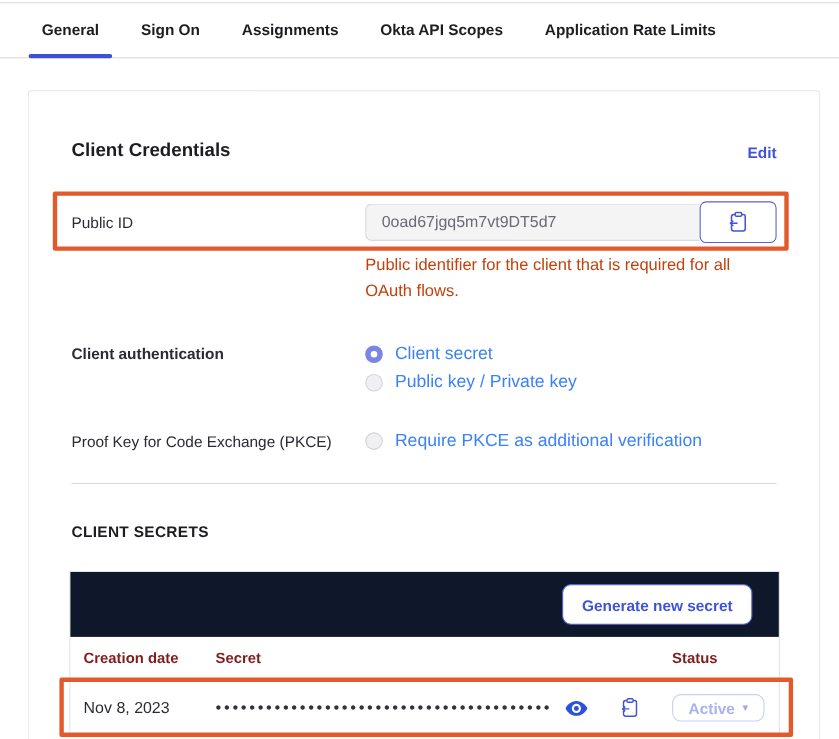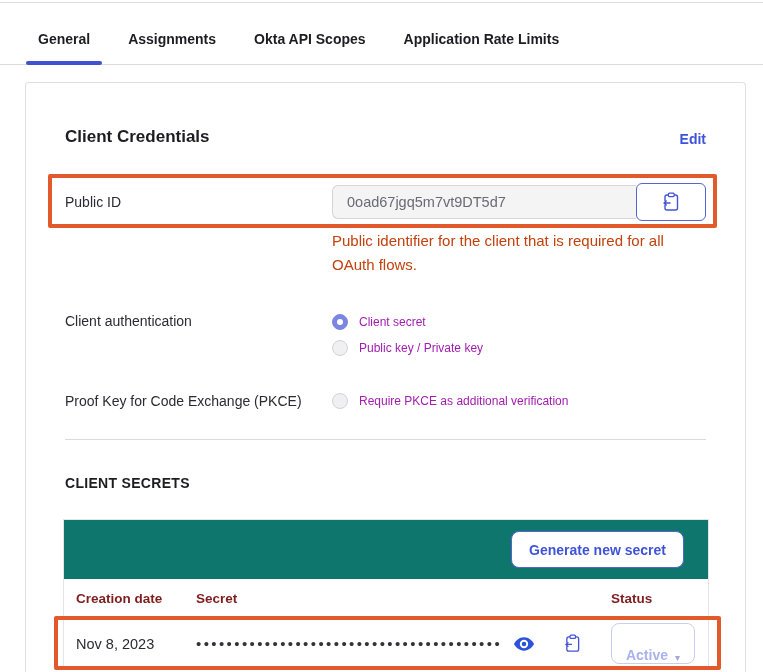--- a/index.html
+++ b/index.html
@@ -17,21 +17,21 @@
   }
   .top-hairline {
     position: absolute;
     top: 2px; left: 0; right: 0;
     border-top: 1px solid #dcdce0;
   }
 
   
   .tabbar {
     position: absolute;
-    top: 16px; left: 0; right: 0;
+    top: 4px; left: 0; right: 0;
     height: 49px;
     display: flex;
     align-items: flex-end;
     gap: 14px;
     padding-left: 26px;
     border-bottom: 1px solid #dbdbdf;
   }
   .tab {
     position: relative;
     padding: 0 12px 17px 12px;
@@ -86,21 +86,21 @@
     position: relative;
     display: flex;
     align-items: center;
   }
   .row-label {
     width: 267px;
     flex: none;
     font-size: 14px;
     color: #2b2b33;
   }
-  .row-label.top { align-self: flex-start; padding-top: 2px; }
+  .row-label.top { align-self: flex-start; padding-top: 2px; font-weight: bold; }
 
   
   .clientid-row { margin-top: 36px; height: 38px; }
   .field-group {
     flex: 1;
     display: flex;
     align-items: center;
     height: 38px;
   }
   .client-id-input {
@@ -155,21 +155,21 @@
   
   .auth-row { margin-top: 34px; align-items: flex-start; }
   .option-stack { display: flex; flex-direction: column; gap: 5px; }
   .option {
     display: flex;
     align-items: center;
     gap: 11px;
     height: 21px;
     cursor: pointer;
   }
-  .option-label { font-size: 12px; color: #a21caf; }
+  .option-label { font-size: 16px; color: #3b82f6; }
   .radio-circle {
     width: 16px; height: 16px;
     flex: none;
     border-radius: 50%;
     background: #f0f0f2;
     border: 1px solid #d2d2d8;
     position: relative;
   }
   .radio-circle.selected {
     background: #7b85e2;
@@ -201,21 +201,21 @@
   }
   .secrets-panel {
     margin-top: 28px;
     margin-left: -2px;
     width: 646px;
     border: 1px solid #e4e4e8;
     background: #ffffff;
   }
   .secrets-toolbar {
     height: 59px;
-    background: #0f766e;
+    background: #0f172a;
     display: flex;
     align-items: center;
     justify-content: flex-end;
     padding-right: 24px;
   }
   .generate-btn {
     height: 37px;
     padding: 0 17px;
     background: #ffffff;
     border: 1px solid #5663d4;
@@ -260,44 +260,45 @@
     border: none;
     padding: 0;
     cursor: pointer;
     display: flex;
     align-items: center;
   }
   .eye-btn { margin-left: 12px; }
   .clip-btn-sm { margin-left: 30px; }
   .status-btn {
     width: 84px;
-    height: 41px;
+    height: 25px;
     background: #ffffff;
     border: 1px solid #c9cff3;
     border-radius: 8px;
     display: inline-flex;
-    align-items: flex-end;
+    align-items: center;
     justify-content: center;
     gap: 7px;
     font-family: "Liberation Sans", "DejaVu Sans", sans-serif;
     font-size: 14px;
     font-weight: 700;
     color: #a9b2ef;
     cursor: pointer;
   }
   .status-caret { font-size: 10px; color: #a2a9d8; }
 </style>
 </head>
 <body>
 
 <div class="screen">
   <div class="top-hairline"></div>
 
   <div class="tabbar">
     <div class="tab active">General</div>
+    <div class="tab">Sign On</div>
     <div class="tab">Assignments</div>
     <div class="tab">Okta API Scopes</div>
     <div class="tab">Application Rate Limits</div>
   </div>
 
   <div class="card">
 
     <div class="section-head">
       <div class="section-title">Client Credentials</div>
       <div class="edit-link">Edit</div>

